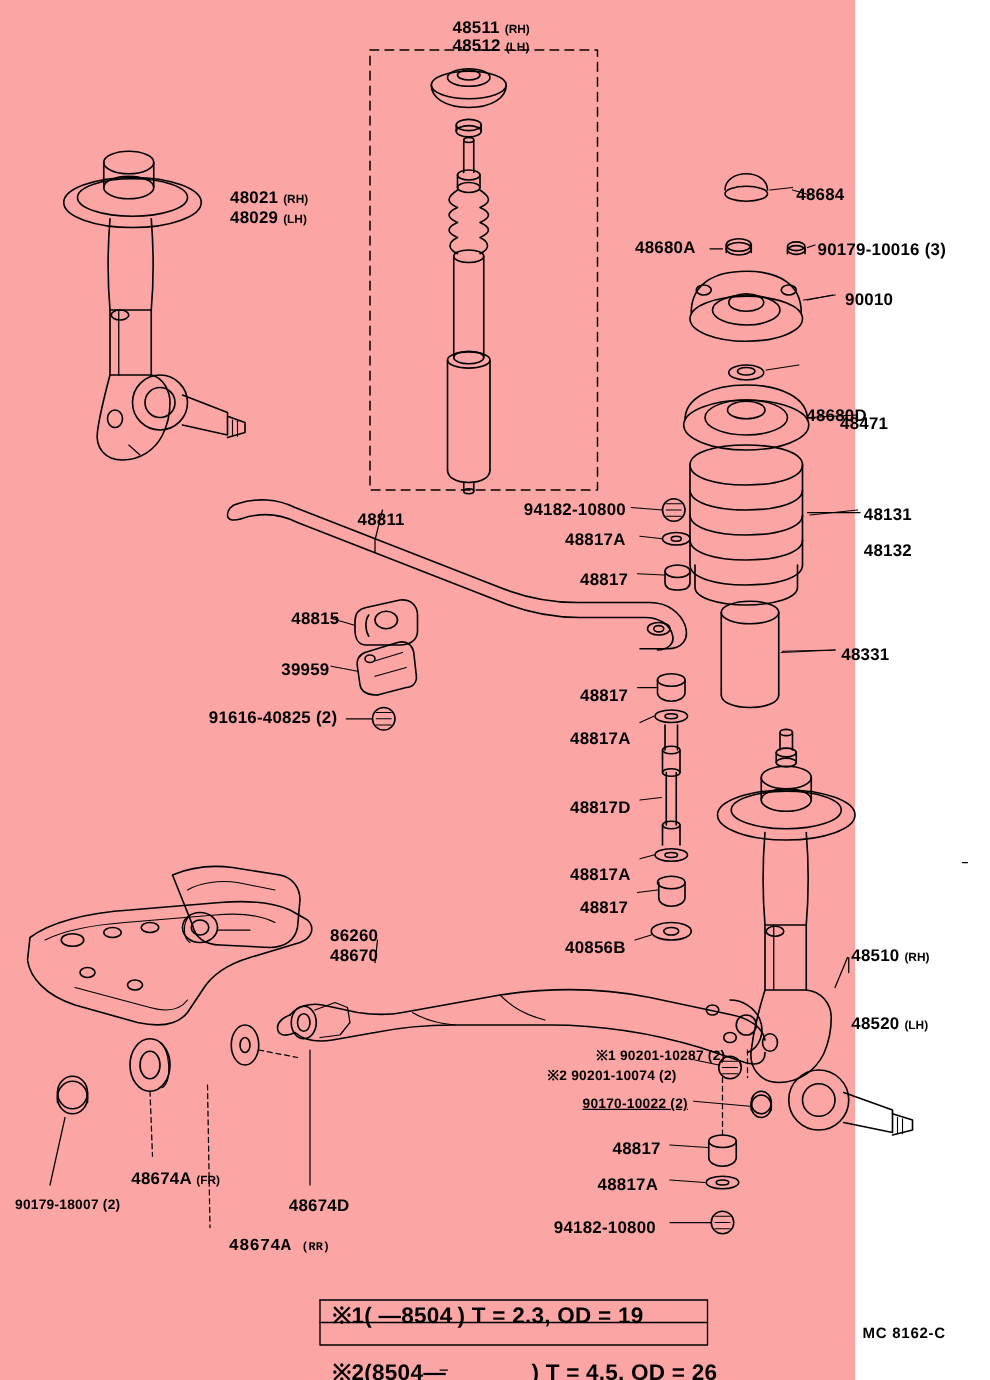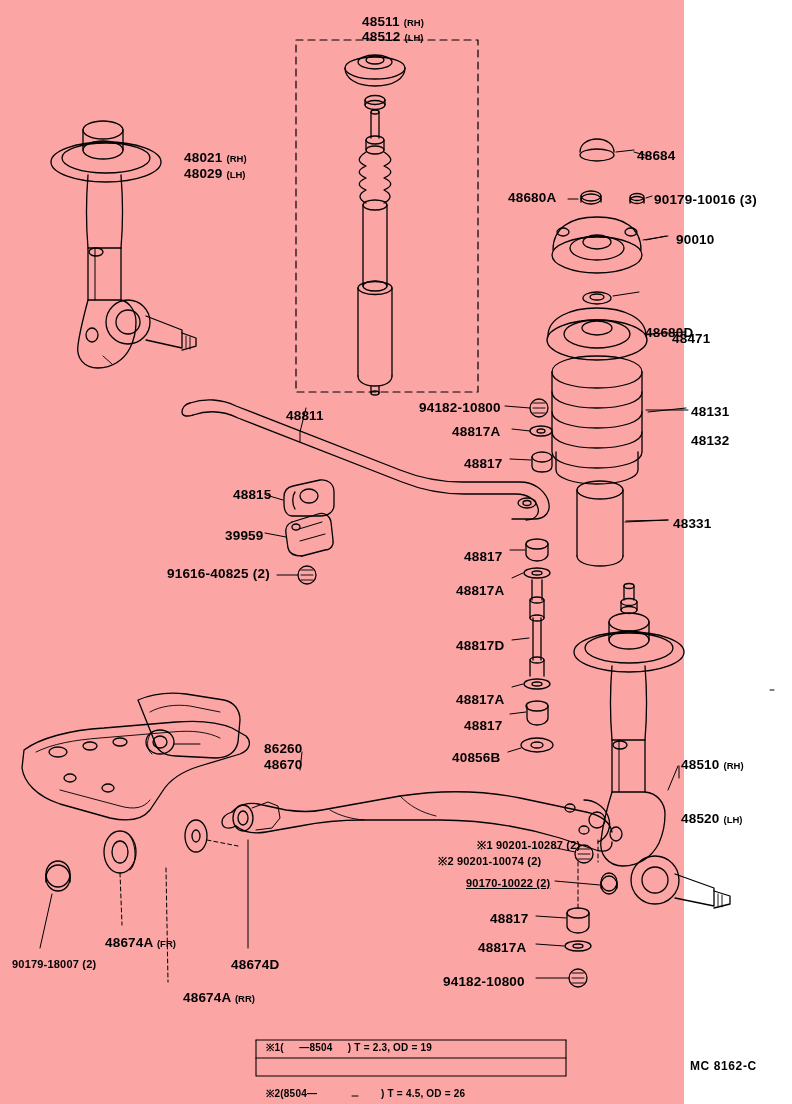--- a/index.html
+++ b/index.html
@@ -46,21 +46,21 @@
   }
   .lbl.small {
     font-size: 11px;
   }
   .lbl.refer {
     font-size: 12.5px;
     font-weight: bold;
     line-height: 1.2;
   }
   .lbl.note {
-    font-size: 10px;
+    font-size: 18px;
     font-weight: bold;
   }
   .lbl.code {
     font-size: 12px;
     font-weight: bold;
     letter-spacing: 0.6px;
   }
 </style>
 </head>
 <body>
@@ -423,21 +423,21 @@
   <div class="lbl small" style="left:438px; top:839px;margin-left:39px;"><span>※1 90201-10287 (2)</span></div>
   <div class="lbl small" style="left:438px; top:855px;"><span>※2 90201-10074 (2)</span></div>
   <div class="lbl small" style="left:466px; top:877px;text-decoration:underline;"><span>90170-10022 (2)</span></div>
   <div class="lbl" style="left:490px; top:911px;"><span>48817</span></div>
   <div class="lbl" style="left:478px; top:940px;"><span>48817A</span></div>
   <div class="lbl" style="left:443px; top:974px;"><span>94182-10800</span></div>
 
   <div class="lbl" style="left:105px; top:935px;"><span>48674A</span> <span class="sub">(FR)</span></div>
   <div class="lbl small" style="left:12px; top:958px;"><span>90179-18007 (2)</span></div>
   <div class="lbl" style="left:231px; top:957px;"><span>48674D</span></div>
-  <div class="lbl" style="left:183px; top:990px;"><span>48674A</span> <span class="sub">(RR)</span></div>
+  <div class="lbl" style="left:183px; top:990px;font-family:Liberation Mono, monospace;"><span>48674A</span> <span class="sub">(RR)</span></div>
 
 
   <div class="lbl note" style="left:266px; top:1042px;">
     <span>※1(</span>
     <span style="display:inline-block;width:58px;text-align:center;">—8504</span>
     <span>) T = 2.3, OD = 19</span>
   </div>
   <div class="lbl note" style="left:266px; top:1060px;margin-top:28px;">
     <span>※2(8504—</span>
     <span style="display:inline-block;width:58px;text-align:center;"></span>

